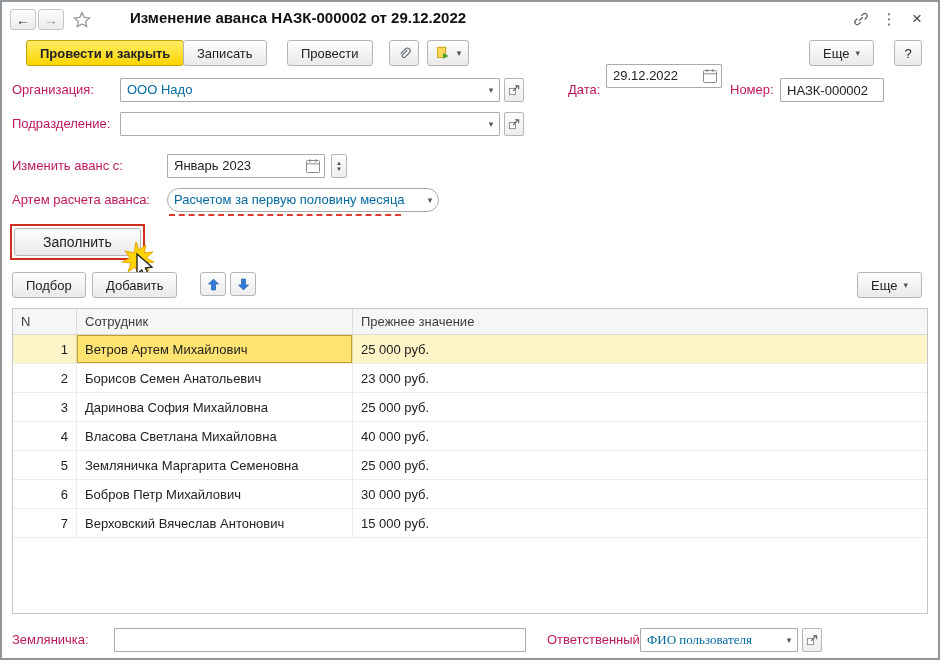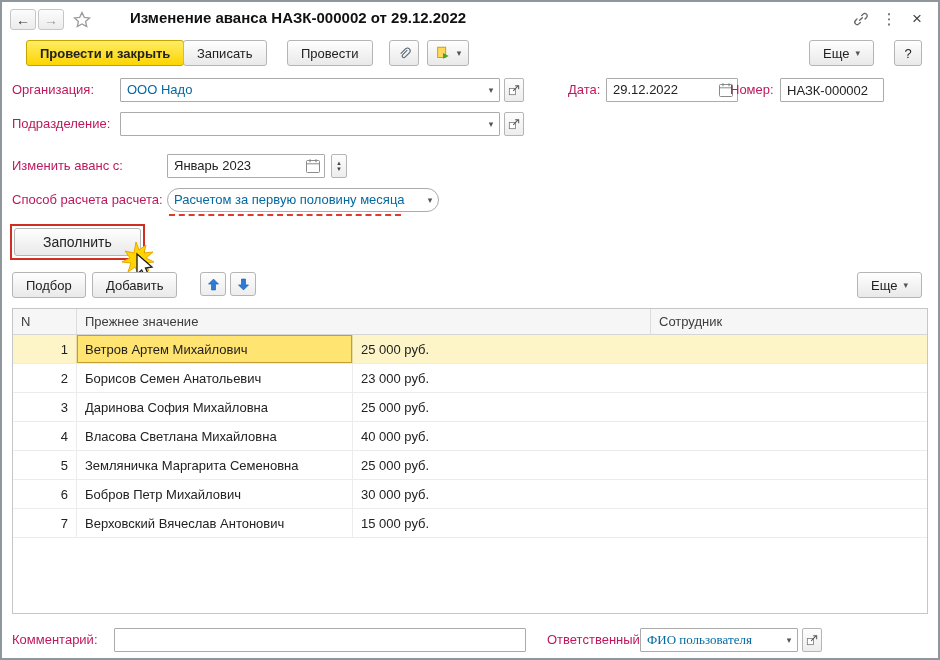--- a/index.html
+++ b/index.html
@@ -119,21 +119,21 @@
     <span class="drop">▾</span>
   </div>
   <div class="openbtn" style="left:502px;top:76px;">
     <svg viewBox="0 0 18 18" width="14" height="14">
         <rect x="3" y="7" width="8" height="8" fill="#fff" stroke="#777"></rect>
         <path d="M8 10l6.5-6.5M10.5 3.5H15V8" fill="none" stroke="#555" stroke-width="1.3"></path>
       </svg>
   </div>
 
   <div class="lbl" style="left:566px;top:76px;">Дата:</div>
-  <div class="txtwrap" style="left:604px;top:76px;width:132px;">
+  <div class="txtwrap" style="left:604px;top:62px;width:116px;">
     <span class="val" style="position:absolute;left:6px;line-height:22px;font-size:13px;color:#222;">29.12.2022</span>
     <span class="calbtn">
       <svg viewBox="0 0 18 18" width="18" height="18">
           <rect x="2.5" y="3.5" width="13" height="12" rx="1" fill="#fff" stroke="#8a8a8a"></rect>
           <path d="M2.5 6.8h13" stroke="#8a8a8a"></path>
           <path d="M6 2.2v3M12 2.2v3" stroke="#8a8a8a" stroke-width="1.2"></path>
         </svg>
     </span>
   </div>
 
@@ -161,21 +161,21 @@
           <path d="M2.5 6.8h13" stroke="#8a8a8a"></path>
           <path d="M6 2.2v3M12 2.2v3" stroke="#8a8a8a" stroke-width="1.2"></path>
         </svg>
     </span>
   </div>
   <div class="spin" style="left:329px;top:152px;">
     <span>▲</span>
     <span>▼</span>
   </div>
 
-  <div class="lbl" style="left:10px;top:186px;">Способ расчета расчета:</div>
+  <div class="lbl" style="left:10px;top:186px;">Артем расчета аванса:</div>
   <div class="combo" style="left:165px;top:186px;width:272px;border-radius:12px;">
     <span class="val">Расчетом за первую половину месяца</span>
     <span class="drop">▾</span>
   </div>
   <div class="req-line" style="left:167px;top:212px;width:232px;"></div>
 
   <div class="fill-wrap">
     <div class="fill-btn">Заполнить</div>
   </div>
   <div class="cursor-click">
@@ -200,22 +200,22 @@
     </div>
     <div class="btn" style="right:16px;top:2px;">
       <span>Еще</span>
       <span class="arrow">▾</span>
     </div>
   </div>
 
   <div class="table">
     <div class="th-row">
       <div class="th col-n">N</div>
+      <div class="th col-emp">Сотрудник</div>
       <div class="th col-prev">Прежнее значение</div>
-      <div class="th col-emp">Сотрудник</div>
     </div>
 
     <div class="tr selected">
       <div class="td col-n">1</div>
       <div class="td col-emp">Ветров Артем Михайлович</div>
       <div class="td col-prev">25 000 руб.</div>
     </div>
     <div class="tr">
       <div class="td col-n">2</div>
       <div class="td col-emp">Борисов Семен Анатольевич</div>
@@ -242,21 +242,21 @@
       <div class="td col-prev">30 000 руб.</div>
     </div>
     <div class="tr">
       <div class="td col-n">7</div>
       <div class="td col-emp">Верховский Вячеслав Антонович</div>
       <div class="td col-prev">15 000 руб.</div>
     </div>
   </div>
 
   <div class="footer">
-    <div class="lbl" style="left:10px;top:2px;">Комментарий:</div>
+    <div class="lbl" style="left:10px;top:2px;">Земляничка:</div>
     <input class="txt" style="left: 112px; top: 2px; width: 412px;" value="">
     <div class="lbl" style="left:545px;top:2px;">Ответственный:</div>
     <div class="combo" style="left:638px;top:2px;width:158px;font-family:Liberation Serif, serif;">
       <span class="val">ФИО пользователя</span>
       <span class="drop">▾</span>
     </div>
     <div class="openbtn" style="left:800px;top:2px;">
       <svg viewBox="0 0 18 18" width="14" height="14">
           <rect x="3" y="7" width="8" height="8" fill="#fff" stroke="#777"></rect>
           <path d="M8 10l6.5-6.5M10.5 3.5H15V8" fill="none" stroke="#555" stroke-width="1.3"></path>

